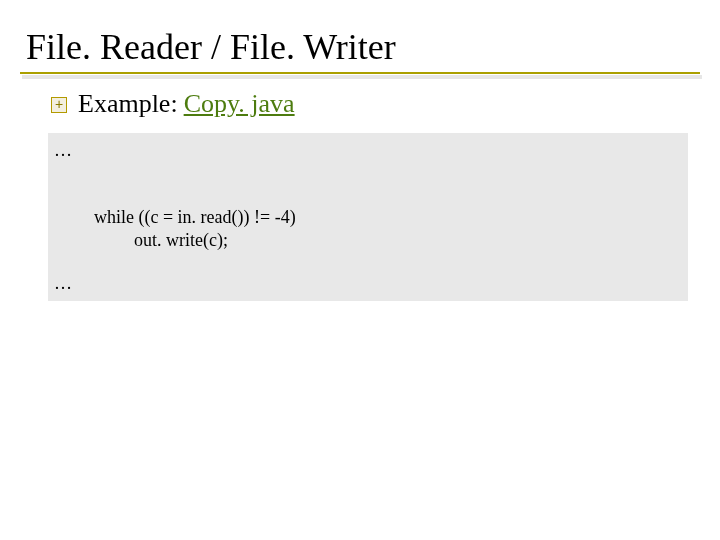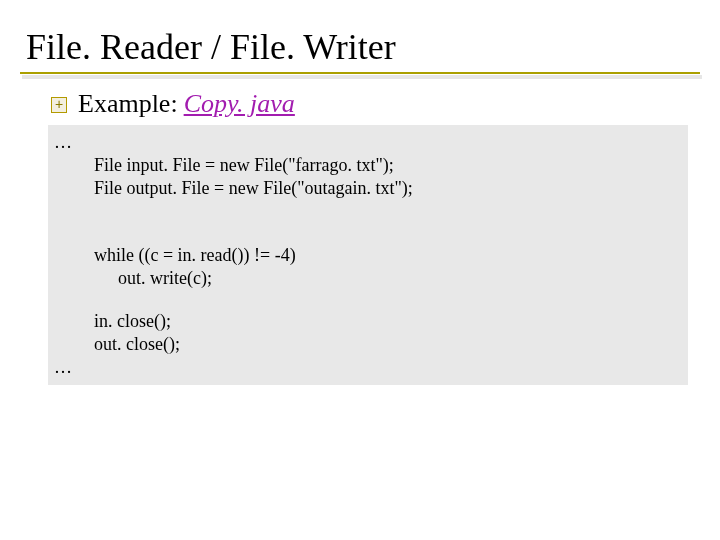--- a/index.html
+++ b/index.html
@@ -36,21 +36,21 @@
     margin-top: -13px;
     margin-bottom: 10px;
     transform: translateX(2px);
   }
   .example-line {
     font-size: 26px;
     display: flex;
     align-items: center;
     gap: 6px;
     padding-left: 28px;
-    margin-bottom: 6px;
+    margin-bottom: 14px;
   }
   .bullet-icon {
     width: 20px;
     height: 20px;
     display: inline-block;
     position: relative;
     flex: 0 0 22px;
     margin-right: 2px;
   }
   .bullet-icon::before {
@@ -65,23 +65,22 @@
     content: "+";
     position: absolute;
     left: 3px; top: 2px;
     width: 16px;
     text-align: center;
     font-size: 14px;
     font-family: Arial, sans-serif;
     color: #8a7a00;
   }
   .example-link {
-    color: #a21caf;
+    color: #4d7c0f;
     text-decoration: underline;
-    font-style: italic;
   }
   .code-box {
     background: #e8e8e8;
     margin-left: 28px;
     margin-right: 12px;
     padding: 6px 10px 6px 10px;
     font-size: 18px;
     line-height: 1.28;
     font-family: "Times New Roman", Times, serif;
   }
@@ -89,21 +88,21 @@
     margin-left: -4px;
   }
   .code-box .bot-ellipsis {
     margin-left: -4px;
   }
   .blk {
     white-space: pre;
     margin-left: 36px;
   }
   .blk.indent {
-    margin-left: 60px;
+    margin-left: 76px;
   }
   .gap {
     height: 22px;
   }
   .gap-sm {
     height: 20px;
   }
 </style>
 </head>
 <body>
@@ -117,32 +116,28 @@
 
   <div class="example-line">
     <span class="bullet-icon"></span>
     <span>Example: </span>
     <span class="example-link">Copy. java</span>
   </div>
 
   <div class="code-box">
     <div class="top-ellipsis">…</div>
 
-    <div class="blk">File input. File = new File("farrago. txt");
-File output. File = new File("outagain. txt");</div>
 
     <div class="gap"></div>
 
 
     <div class="gap"></div>
 
     <div class="blk">while ((c = in. read()) != -4)</div>
     <div class="blk indent">out. write(c);</div>
 
     <div class="gap-sm"></div>
 
-    <div class="blk">in. close();
-out. close();</div>
 
     <div class="bot-ellipsis">…</div>
   </div>
 
 </div>
 
 </body></html>

